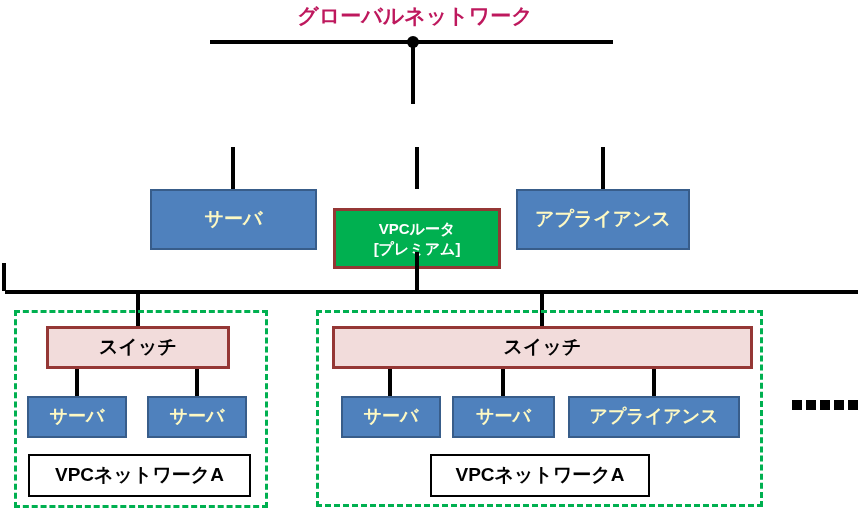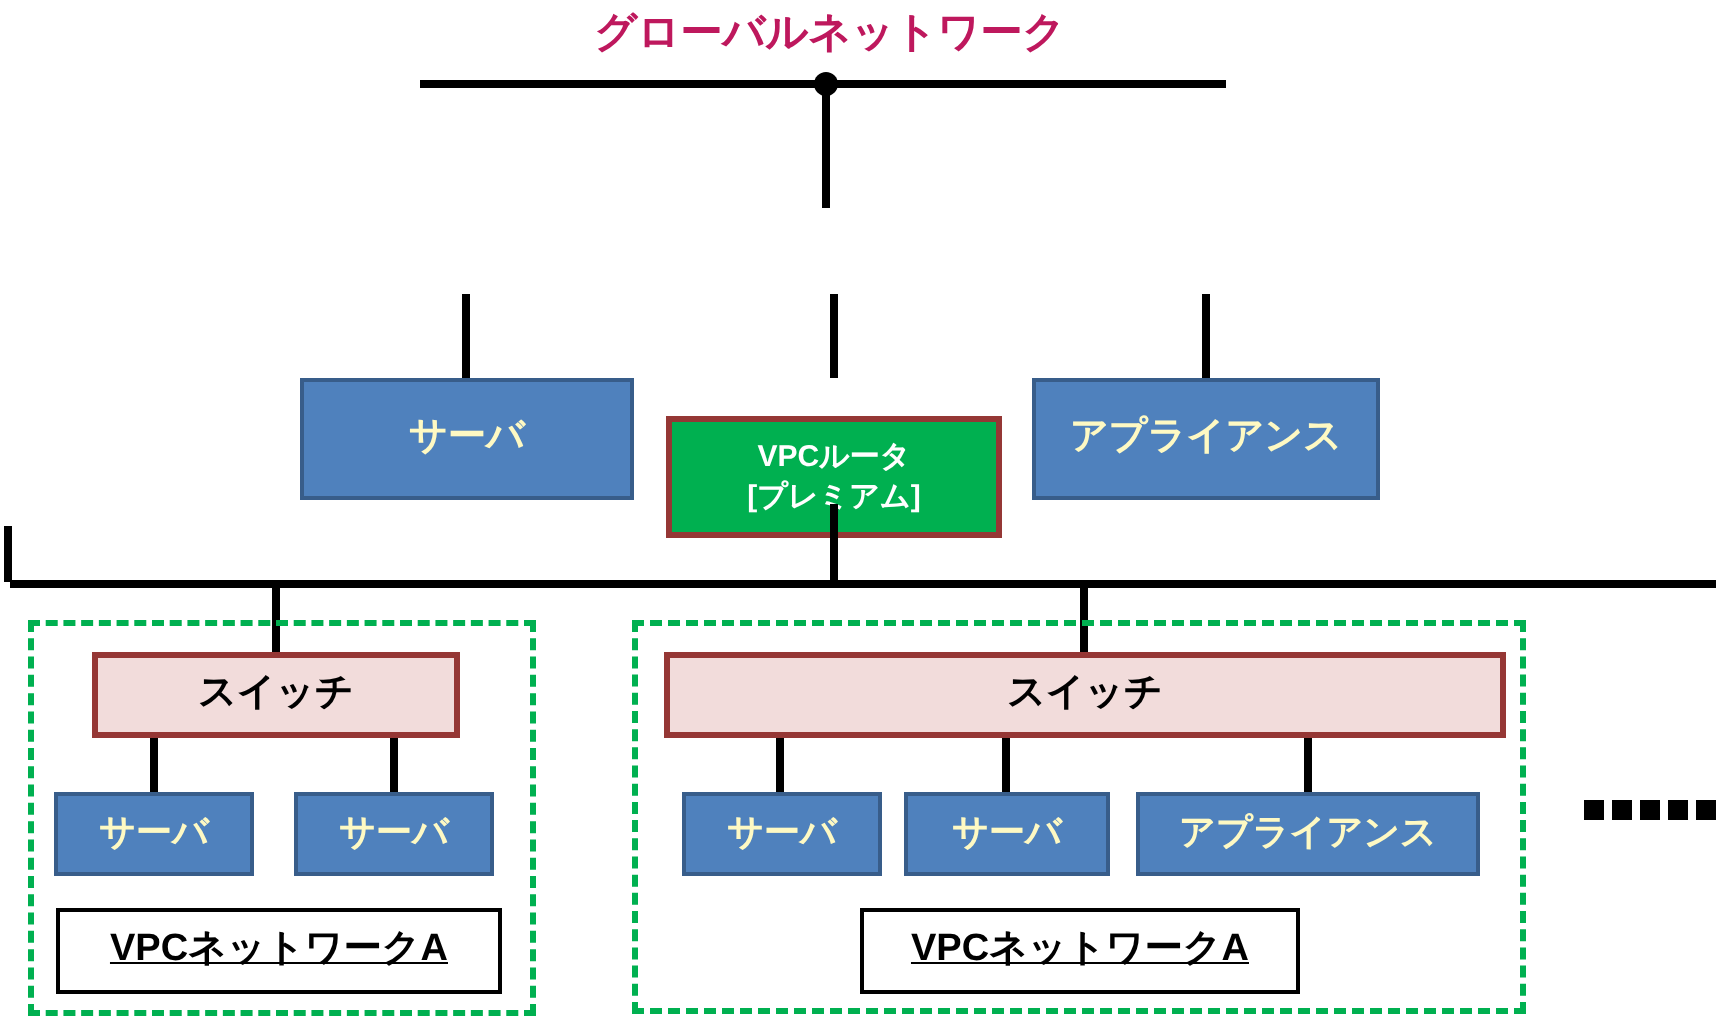--- a/index.html
+++ b/index.html
@@ -6,21 +6,21 @@
   .canvas{position:relative;width:864px;height:518px;background:#ffffff;
           font-family:"Liberation Sans",sans-serif;overflow:hidden;}
   .hline{position:absolute;background:#000;height:4px;}
   .vline{position:absolute;background:#000;width:4px;}
   .dot{position:absolute;width:12px;height:12px;border-radius:50%;background:#000;}
   .node{position:absolute;display:flex;flex-direction:column;align-items:center;
         justify-content:center;text-align:center;box-sizing:border-box;line-height:1.2;}
   .pink{background:#F2DCDB;border:3px solid #953735;color:#000;}
   .blue{background:#4F81BD;border:2px solid #385D8A;color:#fef9c3;}
   .green{background:#00B050;border:3px solid #953735;color:#fff;}
-  .plain{background:#fff;border:2px solid #000;color:#000;text-decoration:underline;}
+  .plain{background:#fff;border:2px solid #000;color:#000;}
   .group{position:absolute;border:3px dashed #00B050;box-sizing:border-box;background:transparent;}
   .title{position:absolute;color:#be185d;font-weight:600;font-size:21px;text-align:center;}
   .fs19{font-size:19px;font-weight:600;}
   .fs18{font-size:18px;font-weight:600;}
   .fs15{font-size:15px;font-weight:600;line-height:1.3;}
   .dots{position:absolute;display:flex;gap:4px;}
   .dots span{width:10px;height:10px;background:#000;display:block;}
 </style>
 </head>
 <body>

